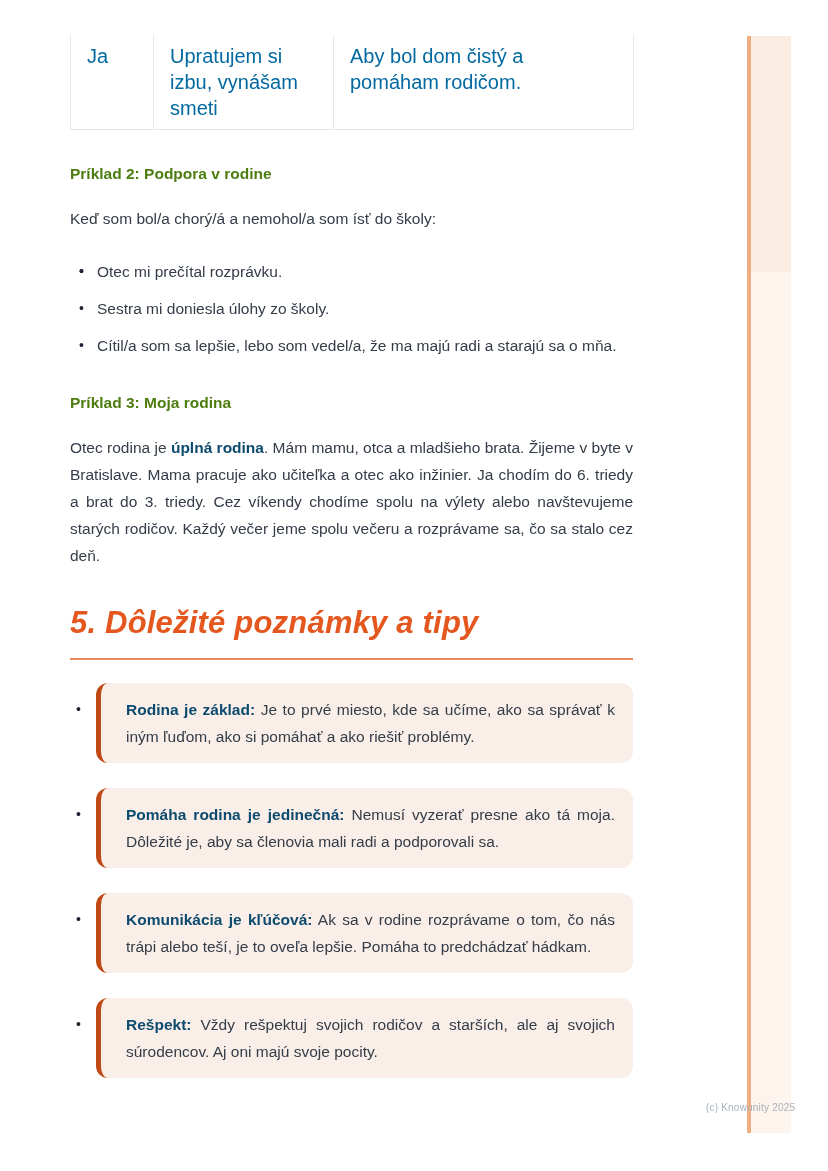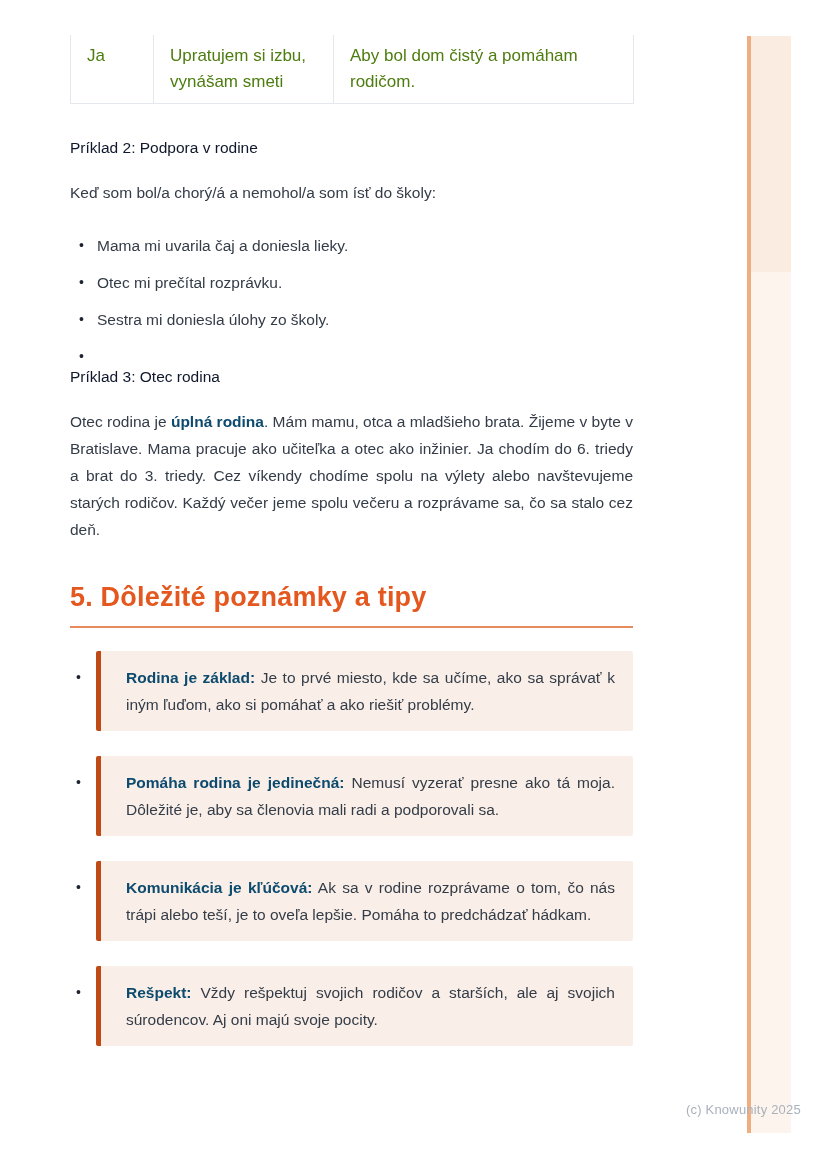--- a/index.html
+++ b/index.html
@@ -17,43 +17,43 @@
     position: absolute;
     left: 70px; top: 0;
     width: 563px;
   }
 
   
   table.chores {
     margin-top: 35px;
     border-collapse: collapse;
     width: 100%;
-    font-size: 17px;
-    color: #4d7c0f;
+    font-size: 20px;
+    color: #0369a1;
     table-layout: fixed;
   }
   table.chores td {
     border: 1px solid #e4e7eb;
     border-top: none;
     padding: 8px 16px;
     line-height: 26px;
     vertical-align: top;
   }
   table.chores tr.row-cut td { height: 65px; }
   table.chores tr.row-alt td {
     background: #f8f9fb;
     height: 81px;
     vertical-align: middle;
   }
 
   
   h3.sub-heading {
     font-size: 15.5px;
-    font-weight: 400;
-    color: #0f172a;
+    font-weight: 700;
+    color: #4d7c0f;
     margin: 34px 0 21px 0;
     line-height: 20px;
   }
   p.body-text {
     font-size: 15.5px;
     line-height: 27px;
     margin: 16px 0 21px 0;
   }
   p.justified { text-align: justify; }
   p.body-text b, .tip-box b { color: #0c4a6e; }
@@ -74,28 +74,29 @@
   .li-dot {
     position: absolute;
     left: 9px; top: 0;
     font-size: 14px;
     line-height: 27px;
     color: #1d242f;
   }
 
   
   h2.section-heading {
-    font-size: 27px;
+    font-size: 31px;
     font-weight: 700;
     color: #e4581f;
     margin: 37px 0 0 0;
-    padding-bottom: 12px;
+    padding-bottom: 18px;
     border-bottom: 2px solid #e98a5d;
     line-height: 34px;
     letter-spacing: 0.2px;
+    font-style: italic;
   }
 
   
   .tips { margin-top: 23px; }
   .tip {
     display: flex;
     align-items: stretch;
     margin-bottom: 25px;
   }
   .tip-marker {
@@ -104,21 +105,21 @@
     padding-left: 6px;
     padding-top: 13px;
     font-size: 14px;
     line-height: 27px;
     color: #1d242f;
   }
   .tip-box {
     flex: 1;
     background: #f9efe8;
     border-left: 5px solid #bf4a16;
-    border-radius: 2px;
+    border-radius: 12px;
     padding: 13px 18px 13px 25px;
     font-size: 15.5px;
     line-height: 27px;
     text-align: justify;
   }
 
   
   .stripe-line {
     position: absolute;
     left: 747px; top: 36px;
@@ -137,22 +138,22 @@
     position: absolute;
     left: 751px; top: 272px;
     width: 40px; height: 861px;
     background: #fdf4ed;
     z-index: 1;
   }
 
   
   .footer-credit {
     position: absolute;
-    left: 686px; top: 1102px;
-    font-size: 13px;
+    left: 706px; top: 1102px;
+    font-size: 10px;
     letter-spacing: 0.2px;
     color: #a9b1bd;
     z-index: 5;
     white-space: nowrap;
   }
 </style>
 </head>
 <body>
 
 <div class="page-content">
@@ -171,36 +172,36 @@
       </tr>
     </tbody>
   </table>
 
   <h3 class="sub-heading">Príklad 2: Podpora v rodine</h3>
   <p class="body-text">Keď som bol/a chorý/á a nemohol/a som ísť do školy:</p>
 
   <ul class="plain-list">
     <li>
       <span class="li-dot">•</span>
-      <span>Mama mi uvarila čaj a doniesla lieky.</span>
     </li>
     <li>
       <span class="li-dot">•</span>
       <span>Otec mi prečítal rozprávku.</span>
     </li>
     <li>
       <span class="li-dot">•</span>
       <span>Sestra mi doniesla úlohy zo školy.</span>
     </li>
     <li>
       <span class="li-dot">•</span>
+      <span>Cítil/a som sa lepšie, lebo som vedel/a, že ma majú radi a starajú sa o mňa.</span>
     </li>
   </ul>
 
-  <h3 class="sub-heading">Príklad 3: Otec rodina</h3>
+  <h3 class="sub-heading">Príklad 3: Moja rodina</h3>
   <p class="body-text justified"><span>Otec rodina je </span><b>úplná rodina</b><span>. Mám mamu, otca a mladšieho brata. Žijeme v byte v Bratislave. Mama pracuje ako učiteľka a otec ako inžinier. Ja chodím do 6. triedy a brat do 3. triedy. Cez víkendy chodíme spolu na výlety alebo navštevujeme starých rodičov. Každý večer jeme spolu večeru a rozprávame sa, čo sa stalo cez deň.</span></p>
 
   <h2 class="section-heading">5. Dôležité poznámky a tipy</h2>
 
   <div class="tips">
     <div class="tip">
       <div class="tip-marker">•</div>
       <div class="tip-box"><b>Rodina je základ:</b><span> Je to prvé miesto, kde sa učíme, ako sa správať k iným ľuďom, ako si pomáhať a ako riešiť problémy.</span></div>
     </div>
     <div class="tip">

